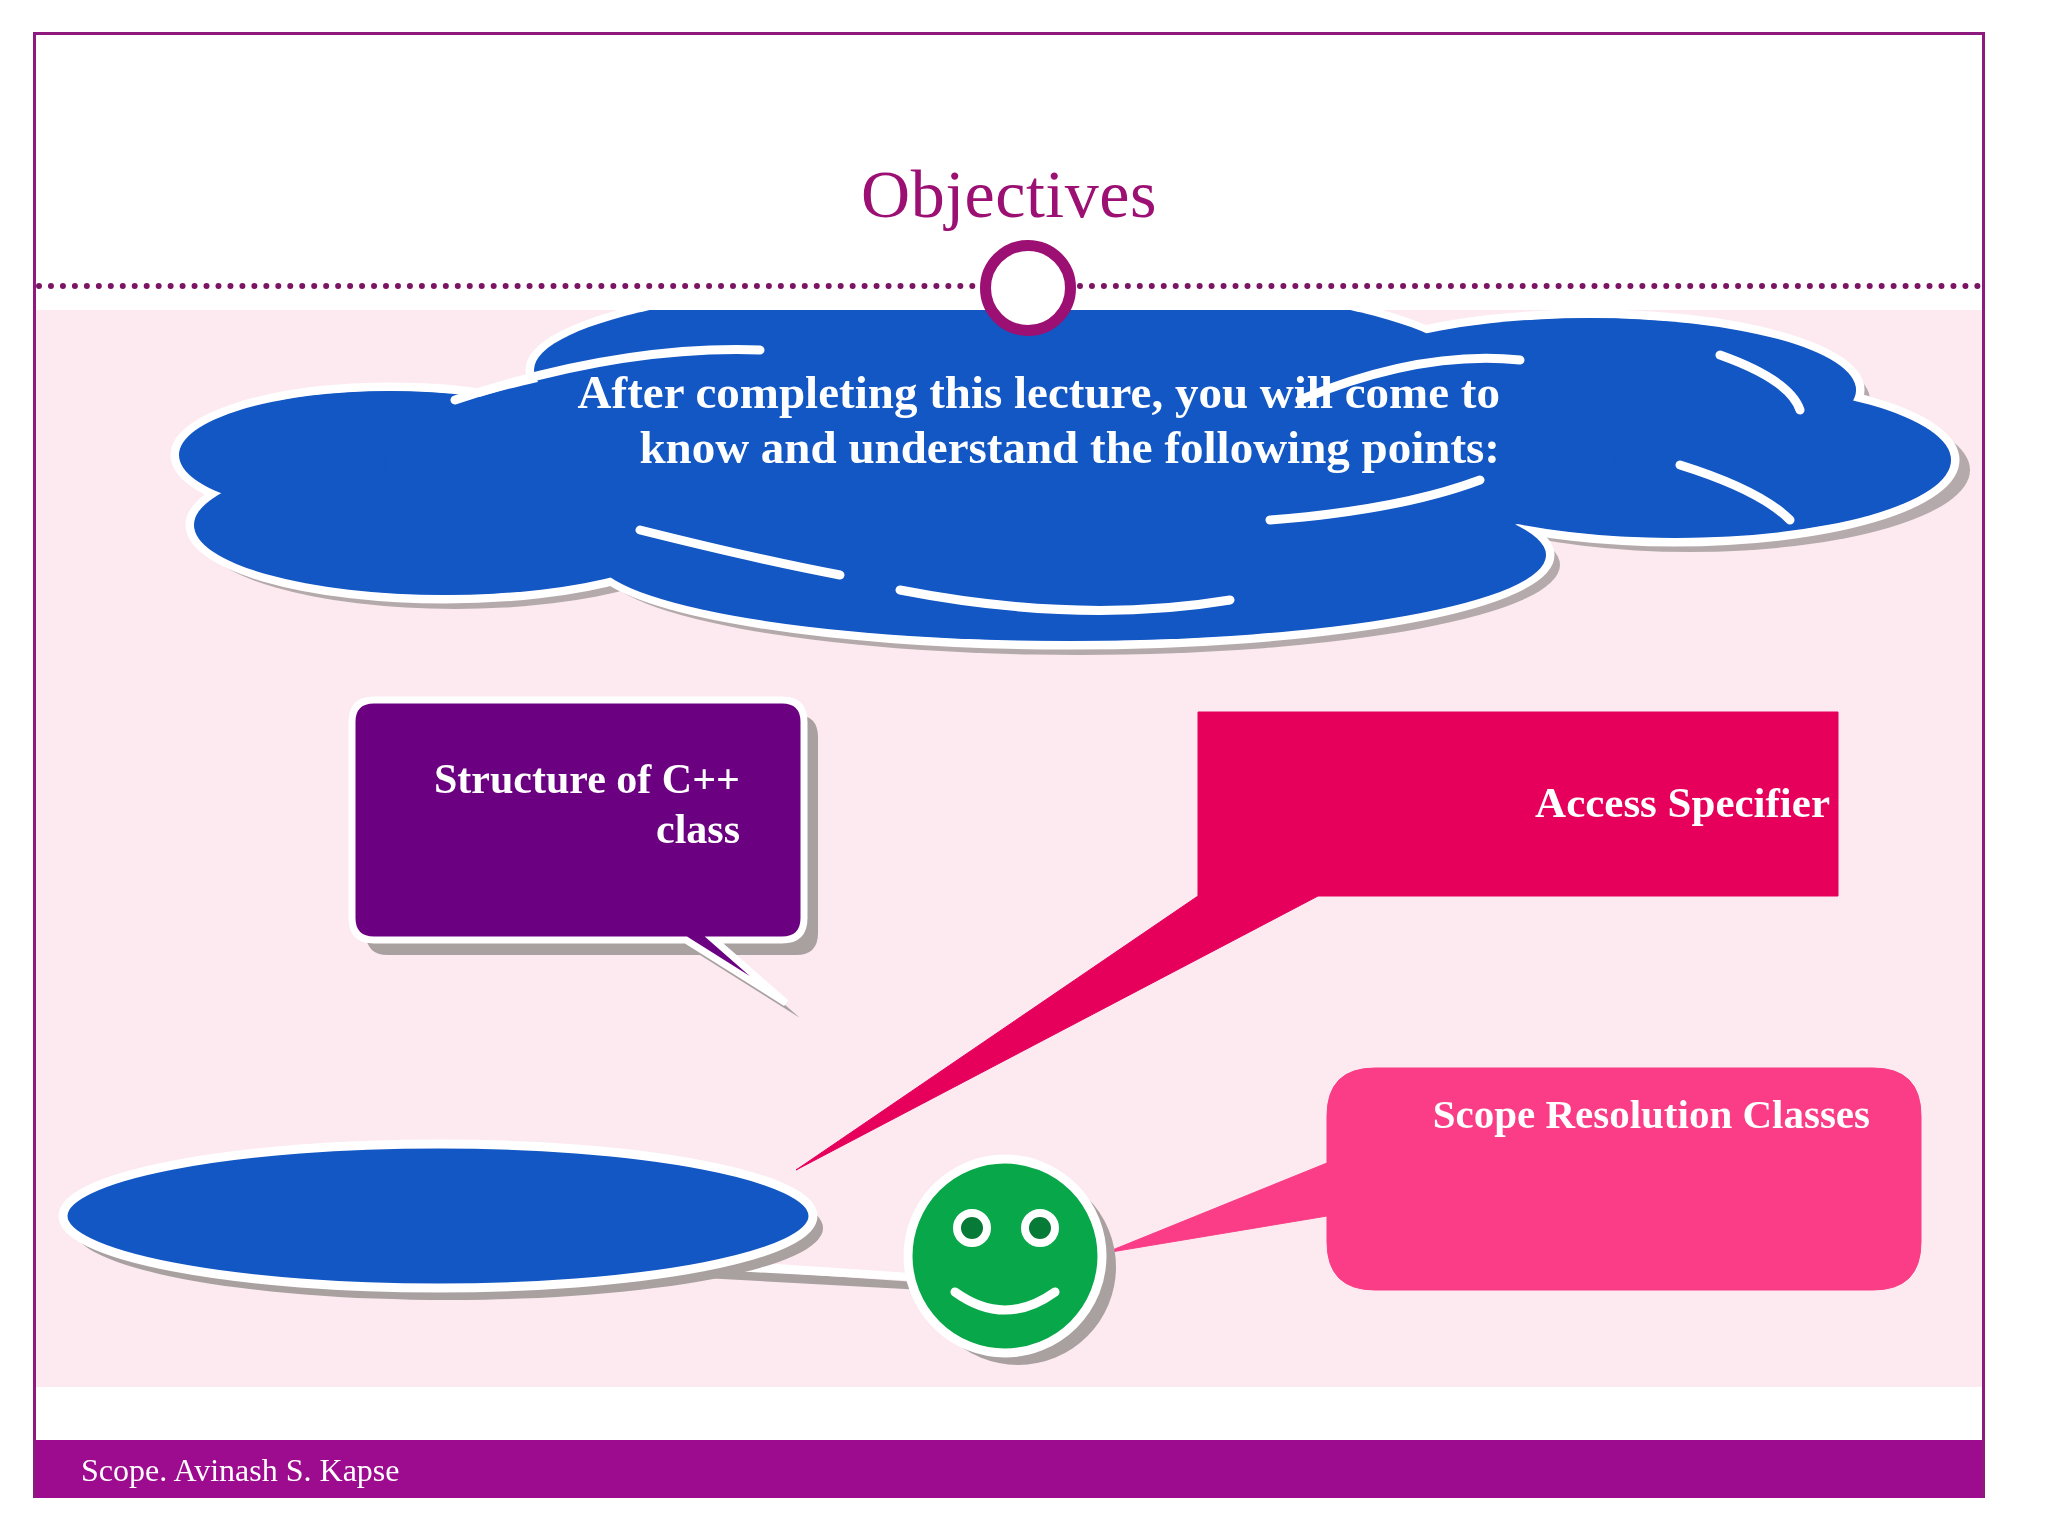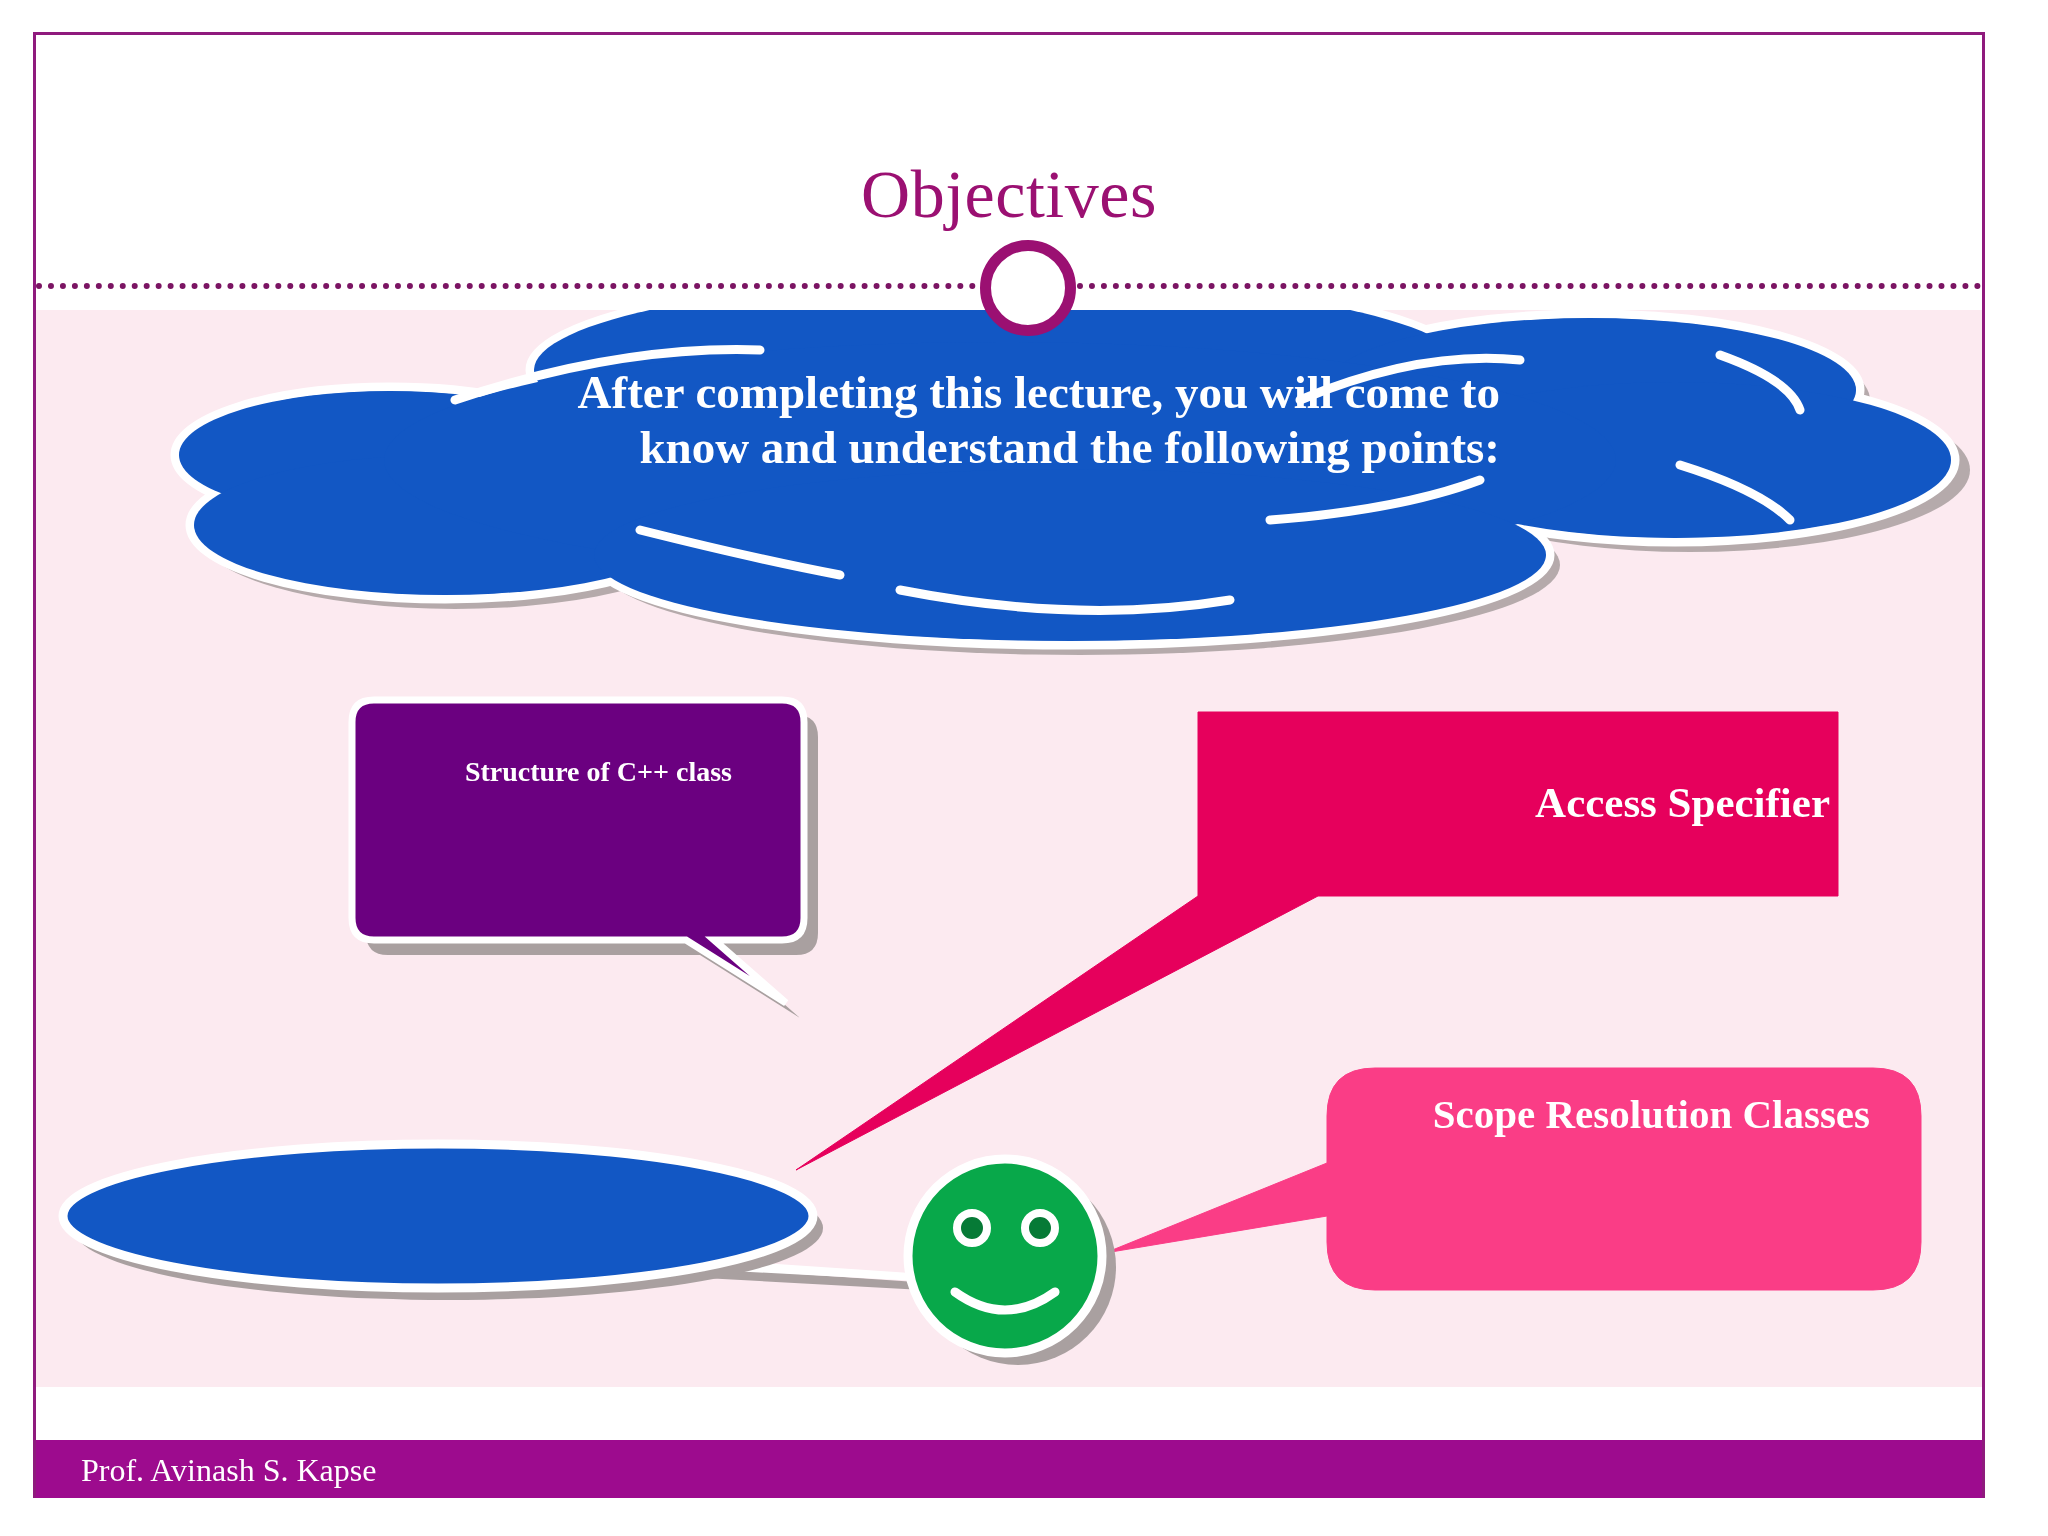--- a/index.html
+++ b/index.html
@@ -83,22 +83,22 @@
   }
 
   
   .tx{ position:absolute; z-index:6; color:#ffffff; font-weight:bold;
        text-align:right; line-height:1.18; }
   #cloud-text{
     left:540px; top:365px; width:960px;
     font-size:47px;
   }
   #struct-text{
-    left:352px; top:755px; width:380px;
-    font-size:28px;
+    left:360px; top:755px; width:380px;
+    font-size:42px;
     font-family:Liberation Serif, serif;
   }
   #access-text{
     left:1190px; top:778px; width:640px;
     font-size:43px;
   }
   #scope-text{
     left:1350px; top:1090px; width:520px;
     font-size:41px;
   }
@@ -234,18 +234,18 @@
   <div class="tx" id="cloud-text">After completing this lecture, you will come to know and understand the following points:</div>
 
   <div class="tx" id="struct-text">Structure of C++ class</div>
 
   <div class="tx" id="access-text">Access Specifier</div>
 
   <div class="tx" id="scope-text">Scope Resolution Classes</div>
 
 
   <div id="footer">
-    <div id="footer-text">Prof. Avinash S. Kapse</div>
+    <div id="footer-text">Scope. Avinash S. Kapse</div>
   </div>
 
   <div id="frame"></div>
 
 </div>
 
 </body></html>

